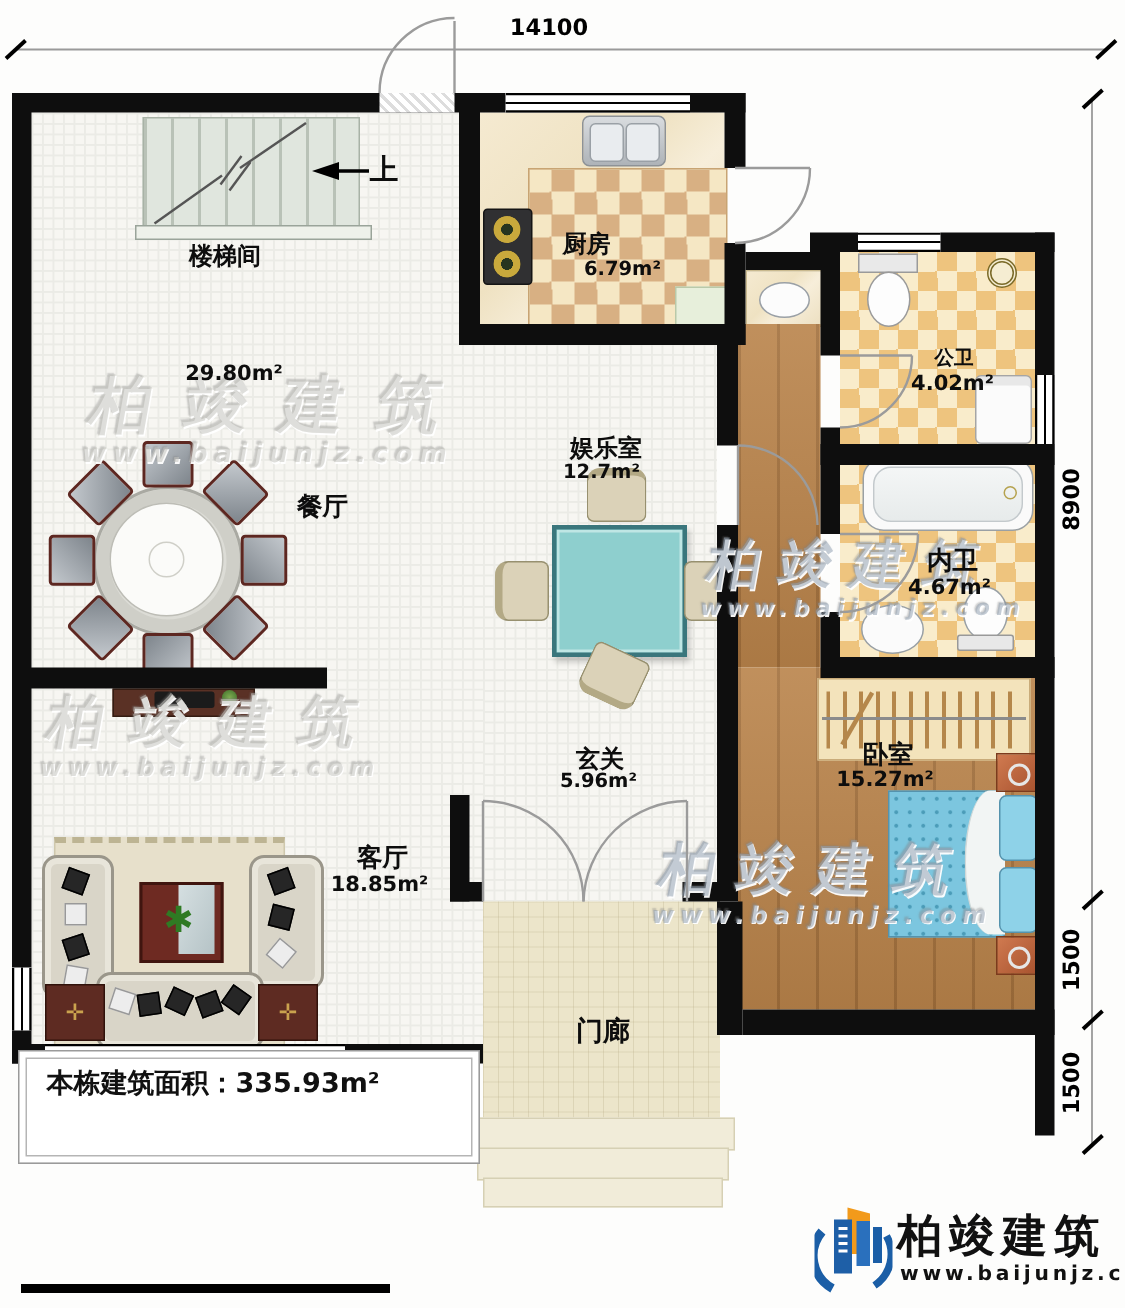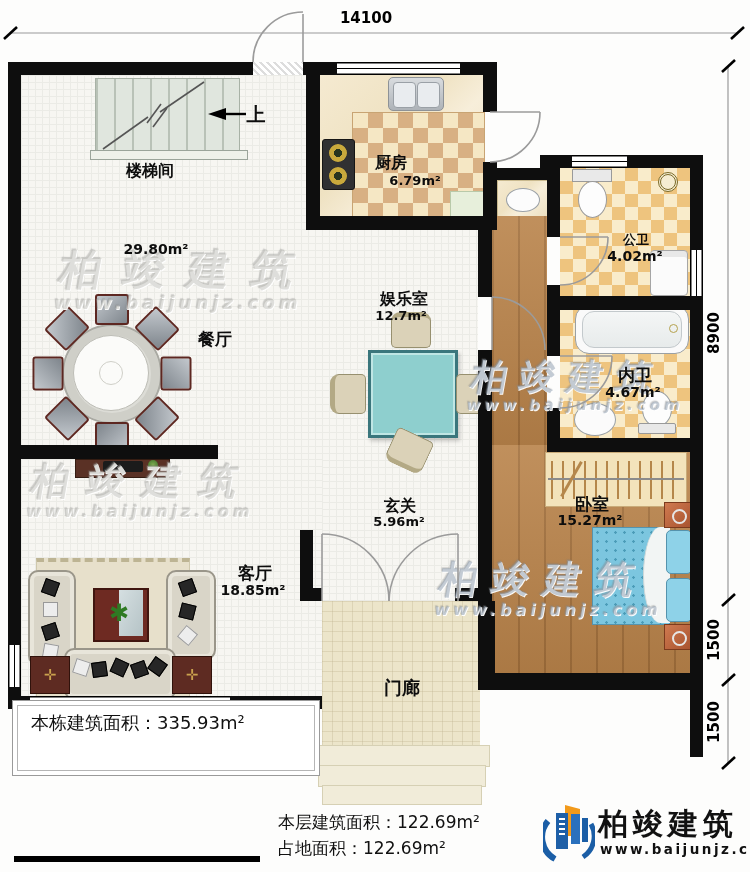--- a/index.html
+++ b/index.html
@@ -49,21 +49,21 @@
   
   .wm{position:absolute;z-index:4;font-weight:bold;transform:skewX(-10deg);
       color:rgba(196,196,192,.55);white-space:nowrap;
       text-shadow:1px 1px 0 rgba(255,255,255,.95),-1px -1px 1px rgba(125,125,125,.35);}
   .wm .nm{font-size:42px;letter-spacing:22px;line-height:1.05;}
   .wm .u{font-size:18px;letter-spacing:4px;}
   .wm.blue{color:rgba(148,162,178,.55);}
   
   .infobox{left:12px;top:700px;width:288px;height:66px;background:#fff;border:1px solid #9a9a9a;
     box-shadow:inset 0 0 0 4px #fff,inset 0 0 0 5px #b5b5b5;z-index:7;padding:8px 0 0 18px;}
-  .infobox div{font-size:18px;font-weight:400;color:#111;line-height:1.55;}
+  .infobox div{font-size:18px;font-weight:700;color:#111;line-height:1.55;}
   .title{left:14px;top:806px;font-size:36px;font-weight:500;color:#111;letter-spacing:1px;z-index:7;}
   .stats{left:278px;top:810px;z-index:7;}
   .stats div{font-size:17px;font-weight:500;color:#111;line-height:1.5;}
   svg.ovl{position:absolute;left:0;top:0;z-index:5;pointer-events:none;}
 </style>
 </head>
 <body>
 
 <div id="stage">
 
@@ -301,24 +301,20 @@
   <div class="dim v" style="left:714px;top:333px;">8900</div>
   <div class="dim v" style="left:714px;top:640px;">1500</div>
   <div class="dim v" style="left:714px;top:722px;">1500</div>
 
   <div class="abs infobox">
     <div>本栋建筑面积：335.93m²</div>
   </div>
 
   <div class="abs" style="left:14px;top:856px;width:246px;height:6px;background:#000;z-index:7;"></div>
 
-  <div class="abs stats">
-    <div>本层建筑面积：122.69m²</div>
-    <div>占地面积：122.69m²</div>
-  </div>
 
   <div class="abs" style="left:543px;top:800px;width:200px;height:64px;z-index:7;">
     <svg width="52" height="62" viewBox="0 0 52 62" style="position:absolute;left:0;top:0;">
       <path d="M 12 59 A 25 25 0 0 1 5 21" stroke="#1b5ea6" stroke-width="6" fill="none"></path>
       <path d="M 40 57 A 25 25 0 0 0 48 24" stroke="#1b5ea6" stroke-width="5" fill="none"></path>
       <polygon points="22,5 37,9 37,36 22,36" fill="#f29a1b"></polygon>
       <rect x="13" y="13" width="12" height="36" fill="#1e5fa7"></rect>
       <rect x="16" y="18" width="6" height="2" fill="#fff"></rect>
         <rect x="16" y="23" width="6" height="2" fill="#fff"></rect>
       <rect x="16" y="28" width="6" height="2" fill="#fff"></rect>

